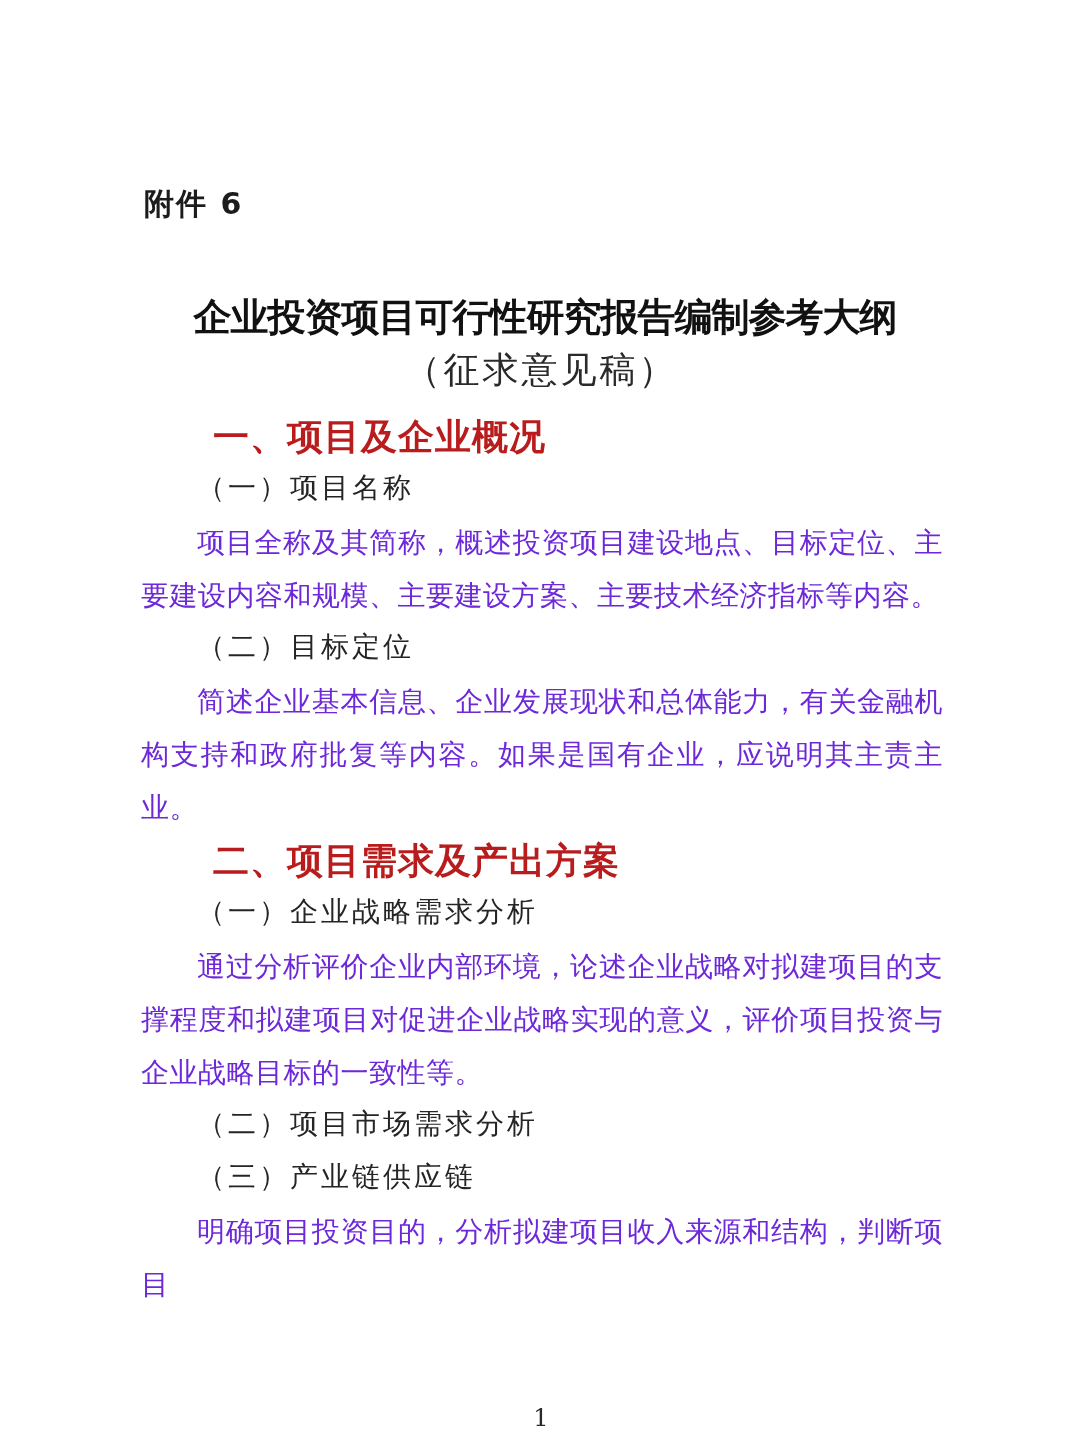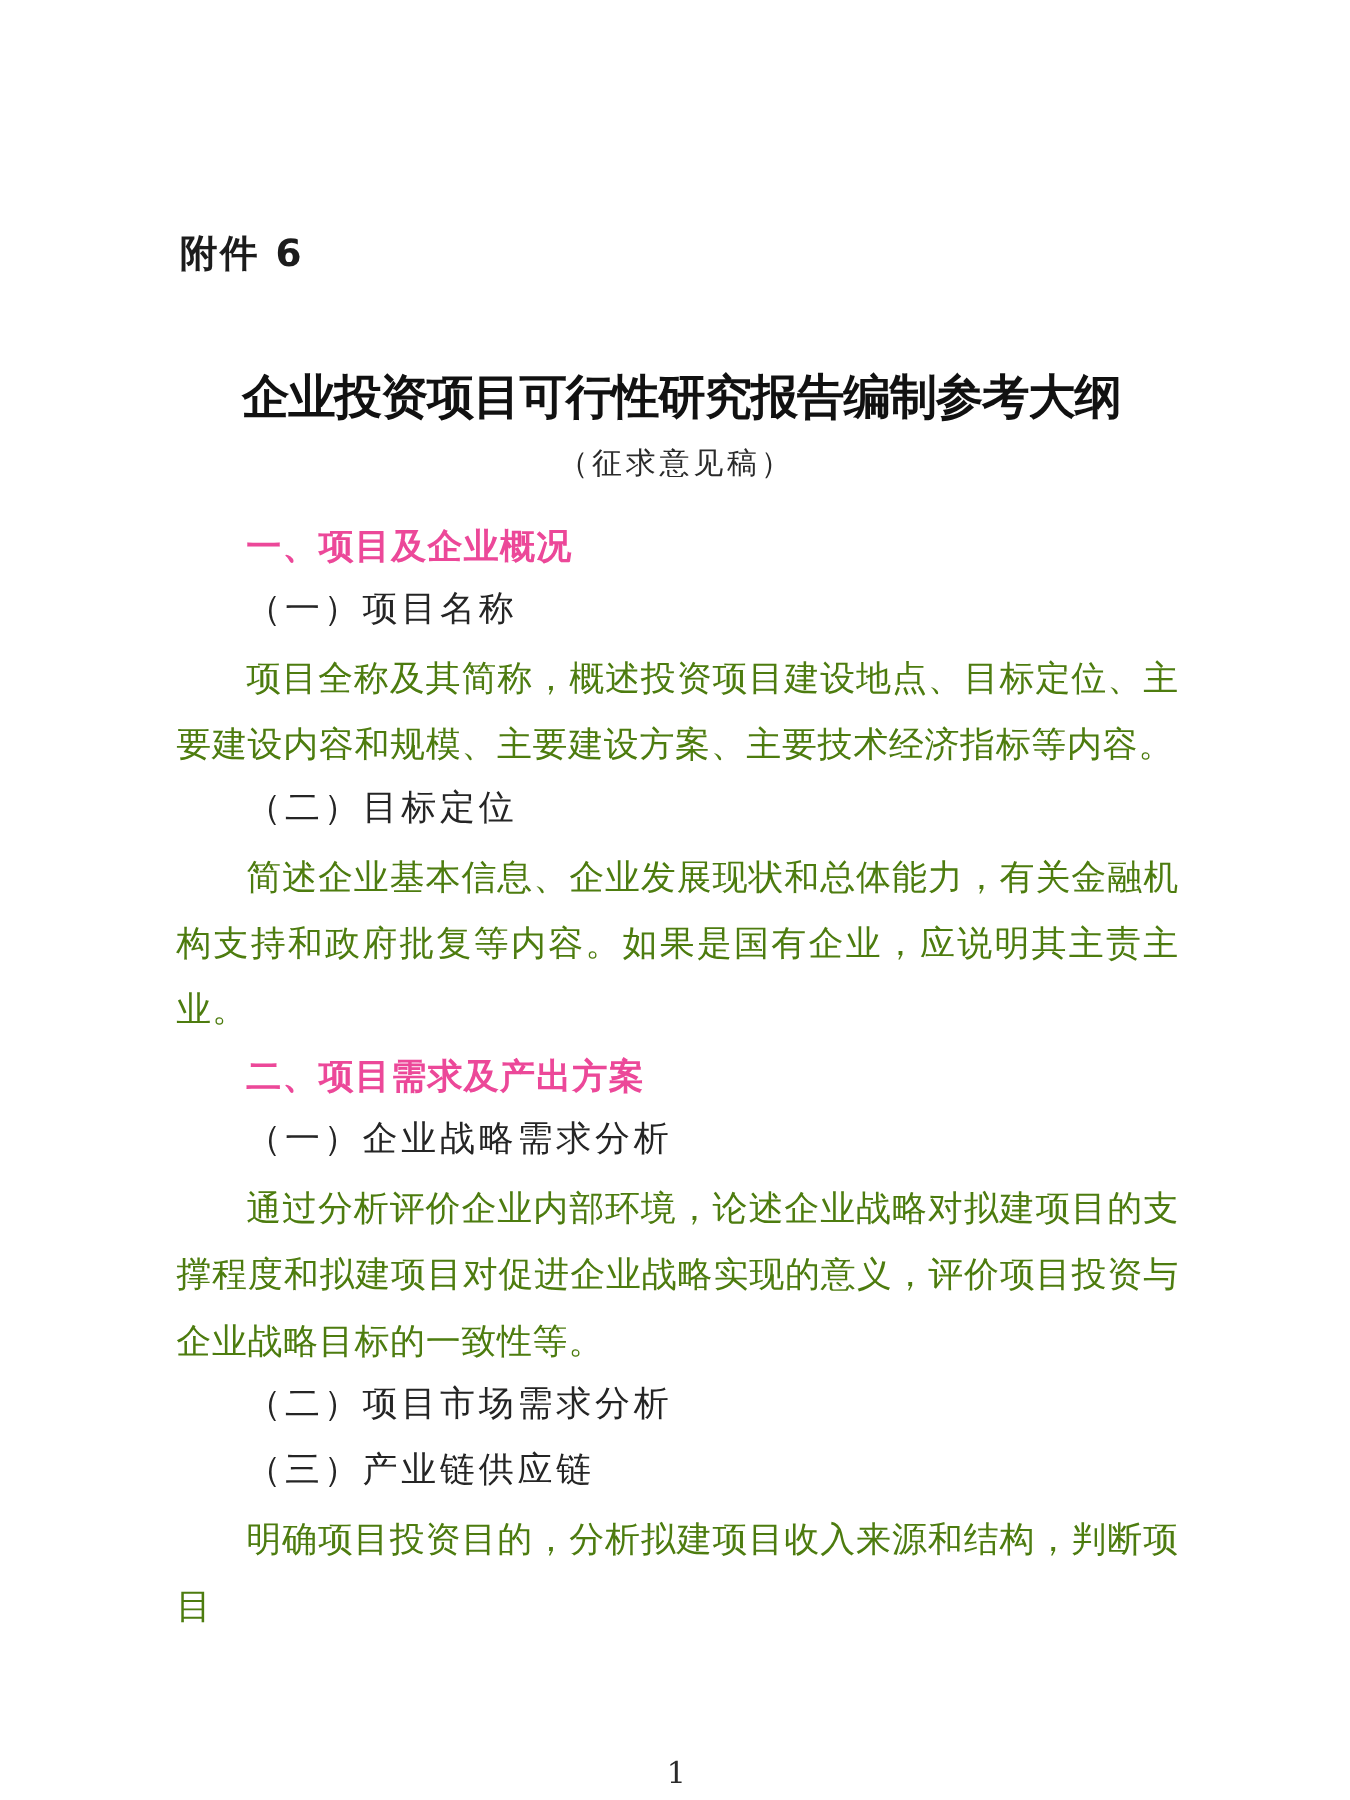--- a/index.html
+++ b/index.html
@@ -40,58 +40,58 @@
     color: #111111;
     font-family: "DejaVu Serif", serif;
     margin: 4px;
   }
   .doc-subtitle {
     position: absolute;
     left: 140px;
     width: 802px;
     top: 348px;
     text-align: center;
-    font-size: 24px;
+    font-size: 36px;
     line-height: 44px;
     letter-spacing: 3px;
     color: #2a2a2a;
     font-family: "DejaVu Serif", serif;
   }
   .content {
     position: absolute;
     left: 141px;
     top: 410px;
     width: 802px;
   }
   .content > div {
     margin: 0;
     line-height: 53px;
   }
   .heading-1 {
     font-family: "DejaVu Sans", sans-serif;
     font-weight: bold;
-    font-size: 28px;
+    font-size: 36px;
     text-indent: 2em;
-    color: #ec4899;
+    color: #b91c1c;
     letter-spacing: 1px;
   }
   .heading-2 {
     font-family: Liberation Mono, monospace;
     font-size: 28px;
     text-indent: 2em;
     letter-spacing: 3px;
     color: #252525;
   }
   .para {
     font-family: "DejaVu Serif", serif;
     font-size: 28px;
     text-indent: 2em;
     text-align: justify;
     text-justify: inter-character;
-    color: #4d7c0f;
+    color: #6d28d9;
     letter-spacing: 0.5px;
   }
   .page-number {
     position: absolute;
     left: 140px;
     width: 802px;
     top: 1402px;
     text-align: center;
     font-size: 24px;
     line-height: 32px;

